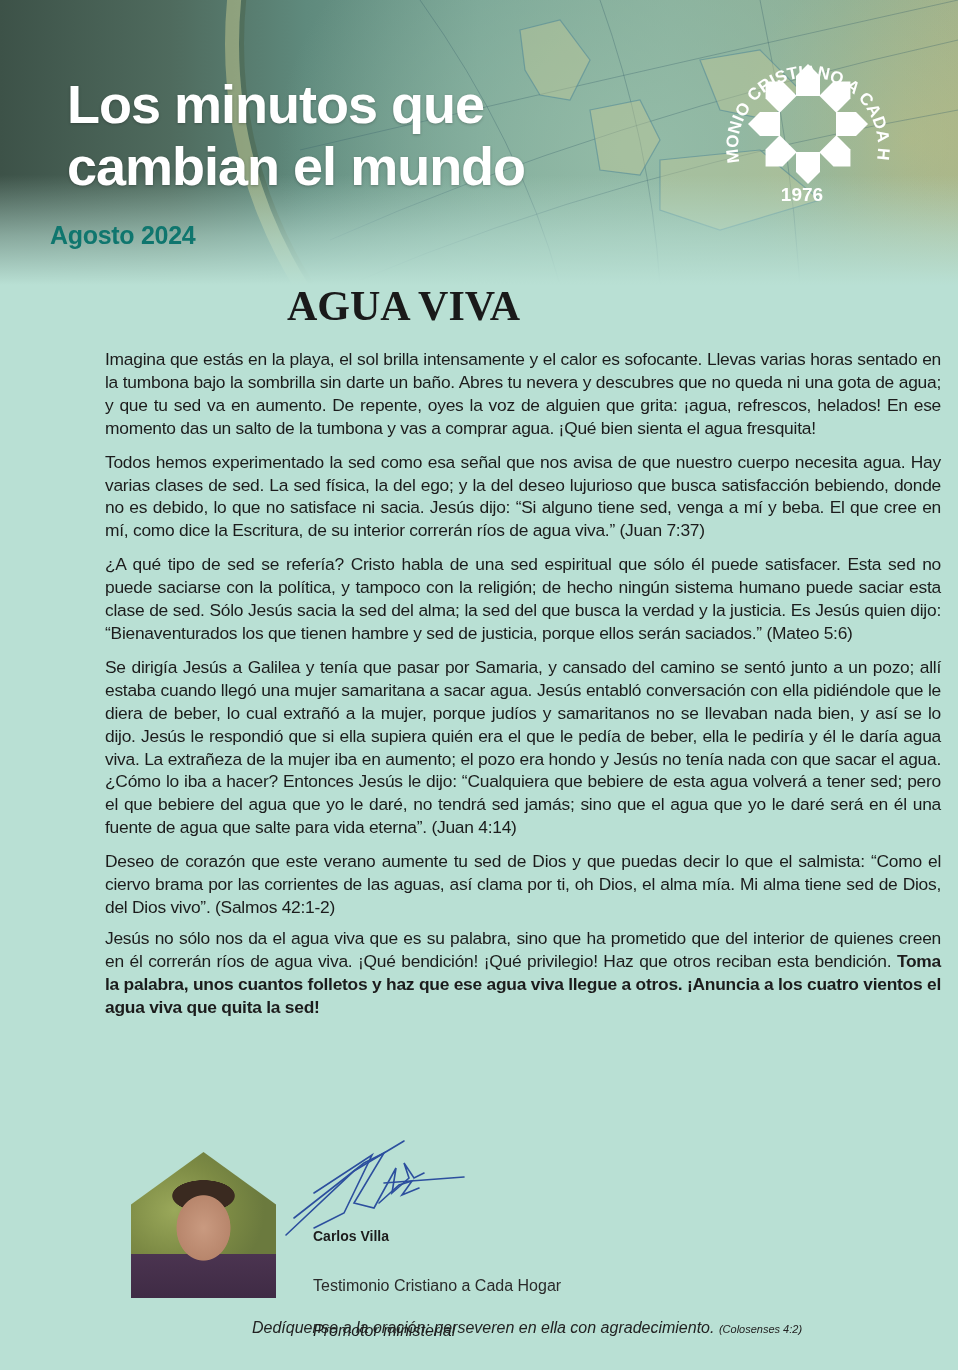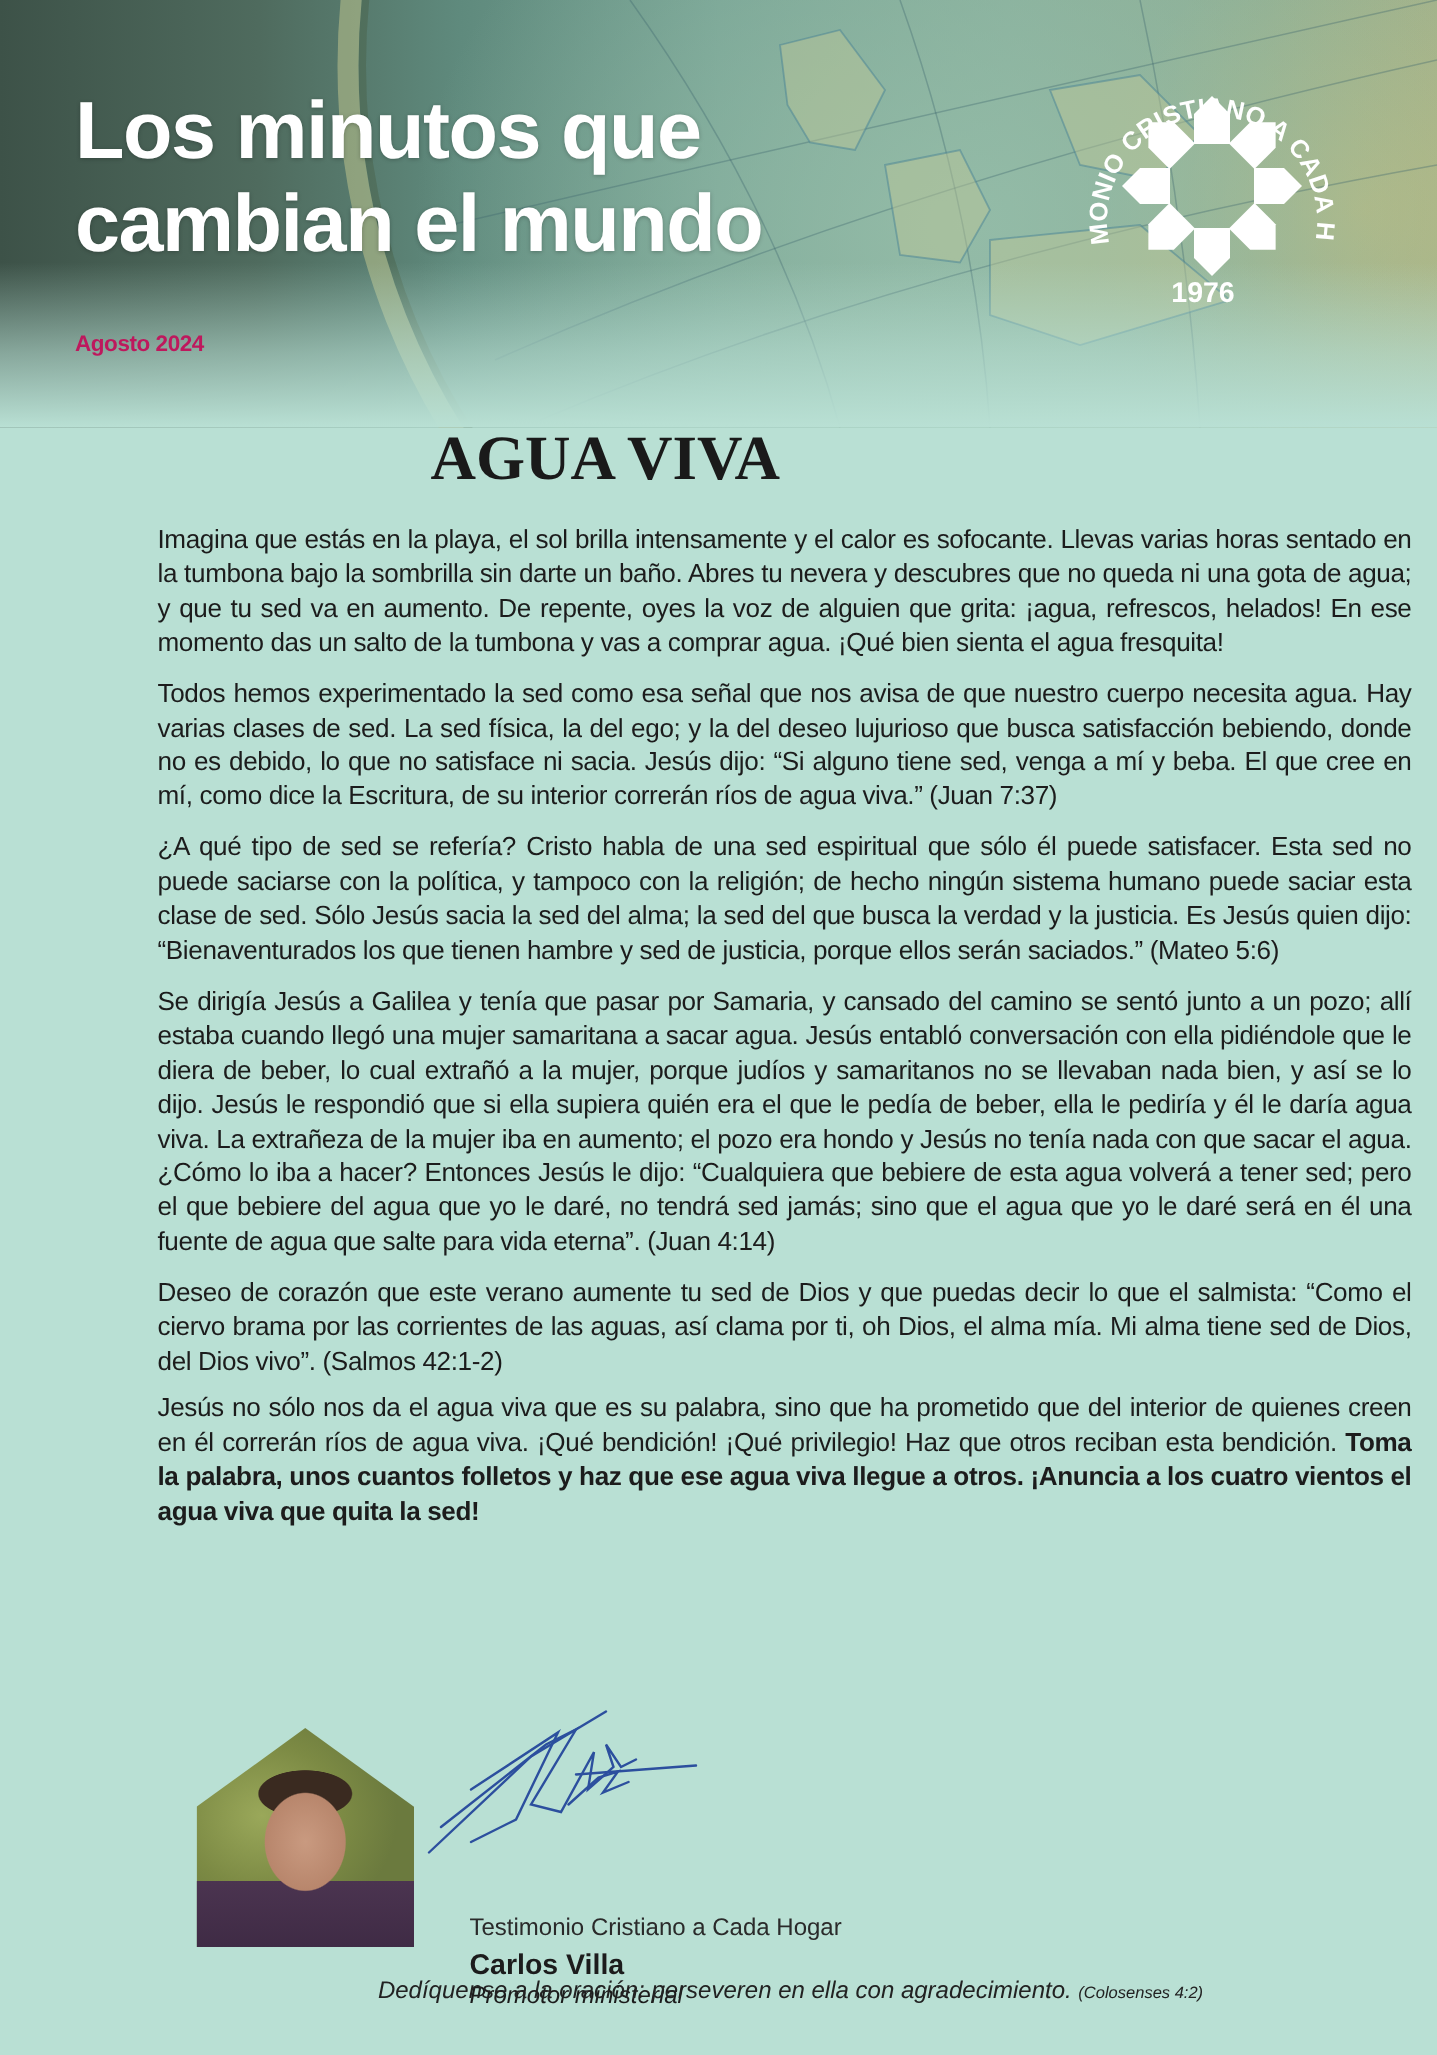--- a/index.html
+++ b/index.html
@@ -28,28 +28,28 @@
     box-shadow: inset 0 0 0 5px rgba(70,90,60,0.35);
   }
   .globe-lines {
     position: absolute; left: 0; top: 0; width: 958px; height: 285px;
   }
   .header-fade {
     position: absolute; left: 0; right: 0; bottom: 0; height: 110px;
     background: linear-gradient(180deg, rgba(185,224,212,0) 0%, rgba(185,224,212,0.6) 55%, #b9e0d4 100%);
   }
   .title {
-    position: absolute; left: 50px; top: 56px; margin: 0;
+    position: absolute; left: 50px; top: 56px; margin: 17px;
     color: #ffffff; font-weight: 700; font-size: 54px; line-height: 62px;
     letter-spacing: -1px;
     text-shadow: 0 1px 3px rgba(0,0,0,0.25);
   }
   .date {
     position: absolute; left: 50px; top: 221px;
-    color: #be185d; font-weight: 700; font-size: 15px; letter-spacing: -0.3px;
+    color: #0f766e; font-weight: 700; font-size: 25px; letter-spacing: -0.3px;
   }
   .logo {
     position: absolute; left: 718px; top: 36px; width: 180px; height: 180px;
   }
   .heading {
     position: absolute; left: 0; top: 282px; width: 807px; text-align: center;
     margin: 0;
     font-family: "Liberation Serif", serif; font-weight: 700; font-size: 42px;
     letter-spacing: 0px; color: #1a1a1a;
   }
@@ -68,21 +68,21 @@
     background:
       radial-gradient(ellipse 38px 46px at 50% 52%, #c99a80 0%, #b8866c 70%, rgba(184,134,108,0) 72%),
       radial-gradient(ellipse 44px 22px at 50% 30%, #3a2a20 0%, #3a2a20 70%, rgba(58,42,32,0) 72%),
       linear-gradient(180deg, rgba(0,0,0,0) 70%, #4b3450 70%, #3f2b45 100%),
       radial-gradient(ellipse 90px 80px at 30% 40%, #9aa85a, #7c8a44 60%, #6b7a3e 100%);
   }
   .signature {
     position: absolute; left: 284px; top: 1133px; width: 185px; height: 105px;
   }
   .sig-name {
-    position: absolute; left: 313px; top: 1300px; font-weight: 700; font-size: 19px;
+    position: absolute; left: 313px; top: 1228px; font-weight: 700; font-size: 14px;
   }
   .sig-role {
     position: absolute; left: 313px; top: 1322px; font-style: italic; font-size: 16px;
   }
   .sig-org {
     position: absolute; left: 313px; top: 1277px; font-size: 16px; color: #2a2a2a;
   }
   .footer {
     position: absolute; left: 0; top: 1319px; width: 958px; text-align: center;
     font-size: 16px; font-style: italic; color: #222; padding-left: 48px;

